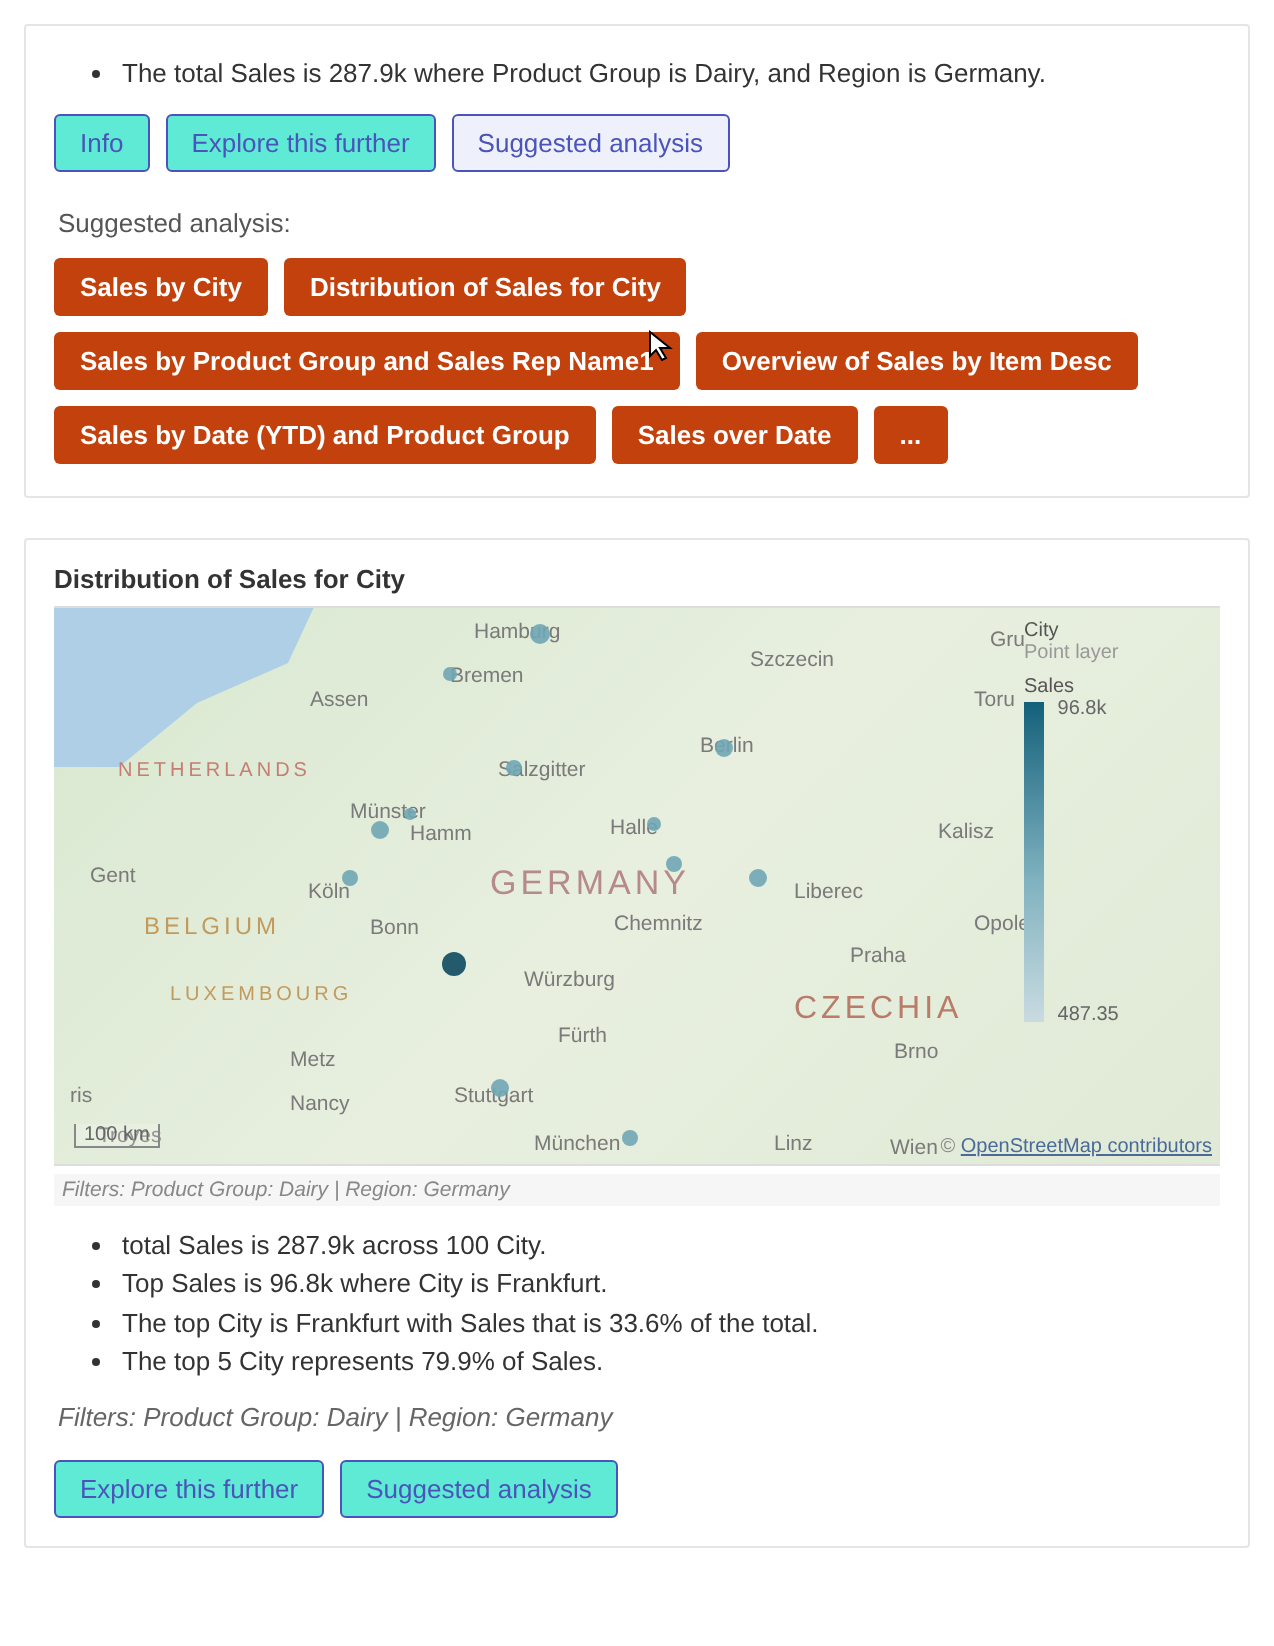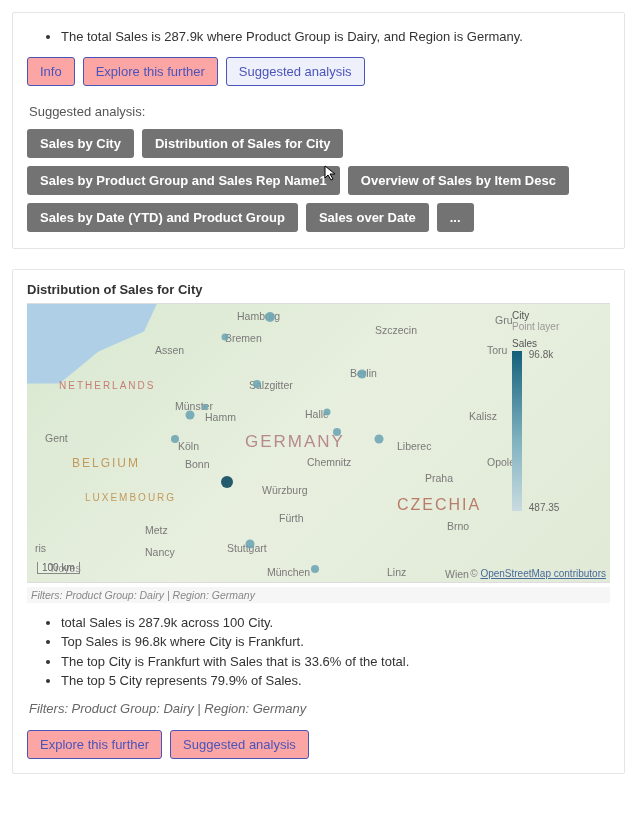--- a/index.html
+++ b/index.html
@@ -28,37 +28,37 @@
     font-size: 13px;
     color: #333;
     line-height: 1.5;
   }
   .btn-row { display: flex; flex-wrap: wrap; gap: 8px; }
   .btn-outline {
     display: inline-block;
     padding: 6px 12px;
     border: 1px solid #4a54ba;
     color: #4a54ba;
-    background: #fca5a5;
+    background: #5eead4;
     border-radius: 3px;
     font-size: 13px;
     cursor: pointer;
   }
   .btn-outline.active {
     background: #eef0fb;
   }
   .section-label {
     font-size: 13px;
     color: #555;
     margin: 18px 0 10px 2px;
   }
   .btn-solid {
     display: inline-block;
     padding: 7px 13px;
-    background: #737373;
+    background: #c2410c;
     color: #fff;
     border-radius: 3px;
     font-size: 13px;
     font-weight: 600;
     cursor: pointer;
     border: none;
   }
   .chip-wrap { display: flex; flex-wrap: wrap; gap: 8px; margin-bottom: 4px; }
   .chart-title {
     font-size: 13px;
@@ -214,21 +214,21 @@
       <span class="map-label" style="left:178px;top:107px;">Hamm</span>
       <span class="map-label" style="left:222px;top:75px;">Salzgitter</span>
       <span class="map-label" style="left:278px;top:104px;">Halle</span>
       <span class="map-label" style="left:323px;top:63px;">Berlin</span>
       <span class="map-label" style="left:348px;top:20px;">Szczecin</span>
       <span class="map-label" style="left:468px;top:10px;">Gru</span>
       <span class="map-label" style="left:460px;top:40px;">Toru</span>
       <span class="map-label" style="left:442px;top:106px;">Kalisz</span>
       <span class="map-label" style="left:18px;top:128px;">Gent</span>
       <span class="map-label bigbe" style="left:45px;top:152px;">BELGIUM</span>
-      <span class="map-label" style="left:151px;top:136px;">Köln</span>
+      <span class="map-label" style="left:127px;top:136px;">Köln</span>
       <span class="map-label" style="left:158px;top:154px;">Bonn</span>
       <span class="map-label big" style="left:218px;top:128px;">GERMANY</span>
       <span class="map-label" style="left:280px;top:152px;">Chemnitz</span>
       <span class="map-label" style="left:370px;top:136px;">Liberec</span>
       <span class="map-label" style="left:460px;top:152px;">Opole</span>
       <span class="map-label biglux" style="left:58px;top:188px;">LUXEMBOURG</span>
       <span class="map-label" style="left:235px;top:180px;">Würzburg</span>
       <span class="map-label" style="left:370px;top:168px;padding-left:28px;">Praha</span>
       <span class="map-label bigcz" style="left:370px;top:192px;">CZECHIA</span>
       <span class="map-label" style="left:252px;top:208px;">Fürth</span>

